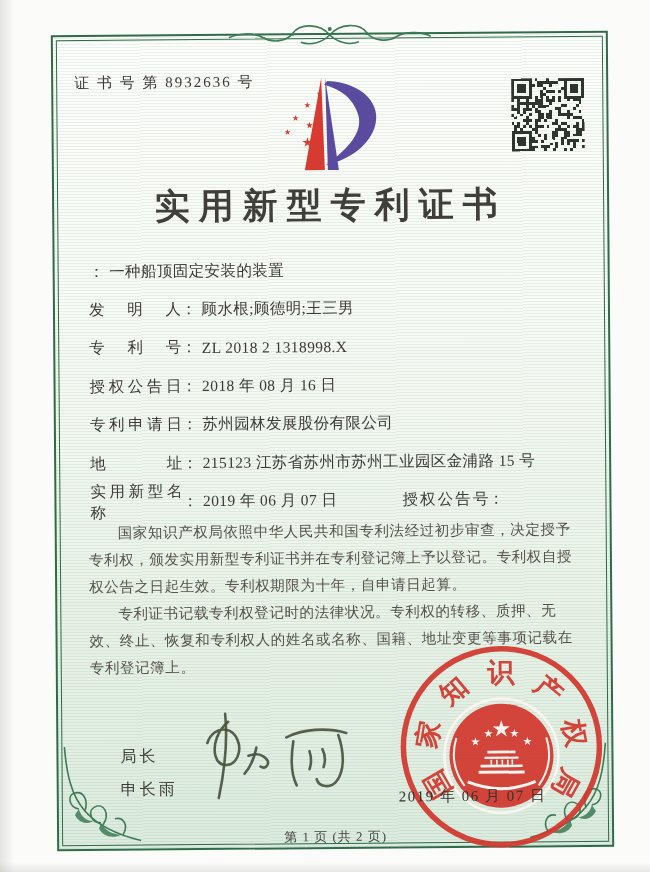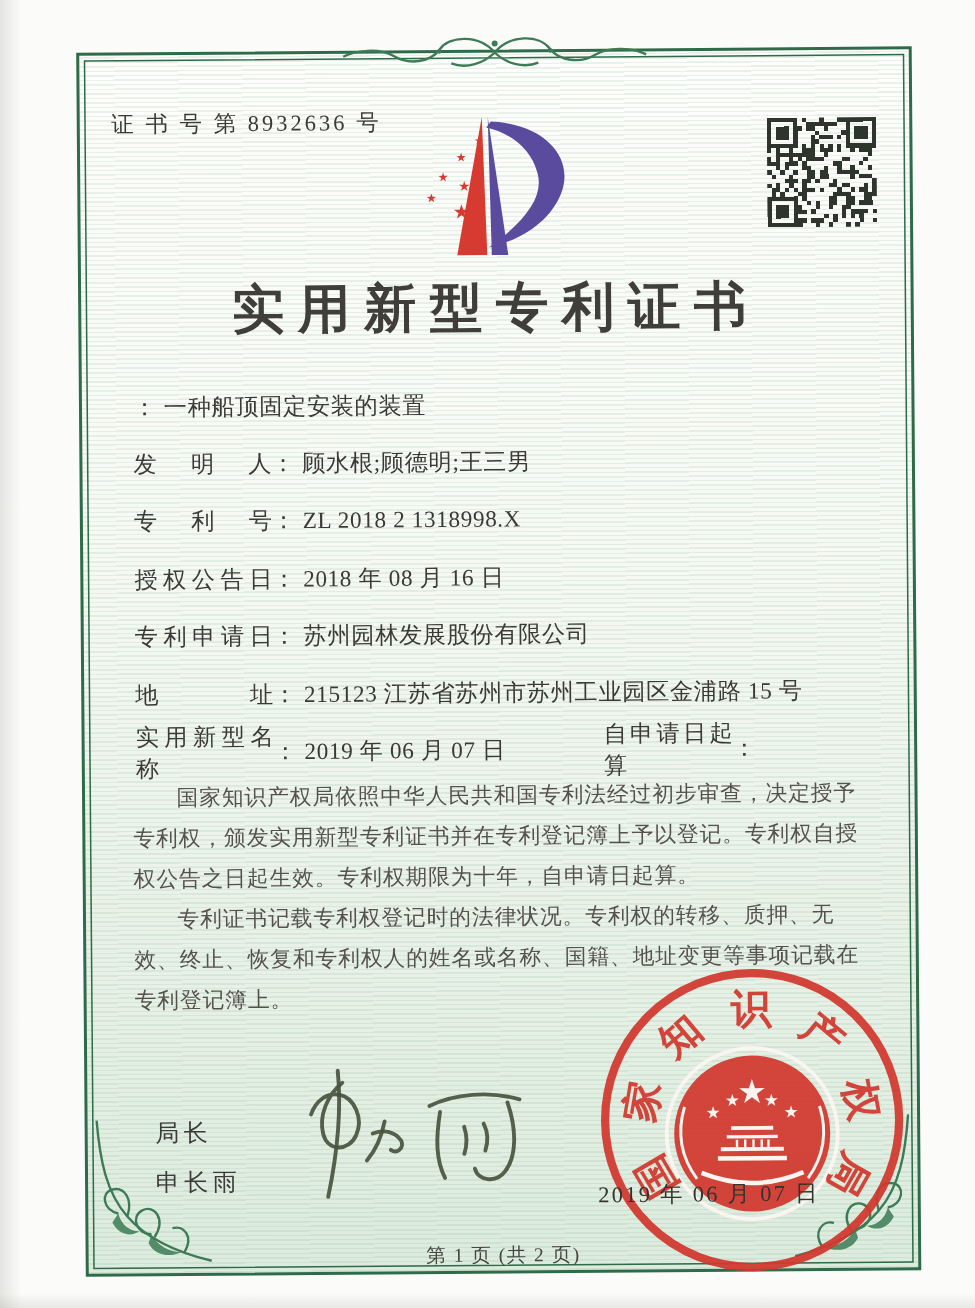--- a/index.html
+++ b/index.html
@@ -31,21 +31,21 @@
   .fields{position:absolute;left:34px;right:26px;top:216px;}
   .row{position:relative;height:38.4px;display:flex;align-items:center;
     font-size:15.5px;color:#3c3a38;}
   .flabel{display:inline-block;width:92px;text-align:justify;text-align-last:justify;}
   .fvalue{margin-left:5px;letter-spacing:.4px;}
   .pair2{position:absolute;left:312px;top:0;height:100%;display:flex;align-items:center;}
   .pair2 .flabel{width:86px;}
   .paras{position:absolute;left:32px;right:27px;top:483px;
     font-size:14.5px;line-height:27px;color:#55524c;letter-spacing:.6px;}
   .paras p{margin:0;text-indent:2em;}
-  .officer{position:absolute;left:45px;top:703px;
+  .officer{position:absolute;left:62px;top:703px;
     font-family:"Liberation Sans","DejaVu Sans",sans-serif;
     font-size:16px;color:#3d3c39;letter-spacing:3px;line-height:33px;}
   .sig{position:absolute;left:136px;top:672px;width:180px;height:100px;}
   .sig path{stroke:#49543f;stroke-width:2.6;fill:none;stroke-linecap:round;opacity:.92;}
   .seal{position:absolute;left:338px;top:608px;width:210px;height:210px;opacity:.93;z-index:3;}
   .seal-ring{stroke:var(--seal-red,#d2382e);stroke-width:5.5;fill:none;}
   .emblem-fill{fill:var(--seal-red,#d2382e);}
   .emblem-white{fill:#fdf6f2;}
   .emblem-line{stroke:#fdf6f2;fill:none;}
   .seal-char{fill:var(--seal-red,#d2382e);font-size:27px;font-weight:bold;
@@ -432,21 +432,21 @@
       <div class="row">
         <span class="flabel">地址</span>
           <span>：</span>
         <span class="fvalue">215123 江苏省苏州市苏州工业园区金浦路 15 号</span>
       </div>
       <div class="row">
         <span class="flabel">实用新型名称</span>
           <span>：</span>
         <span class="fvalue">2019 年 06 月 07 日</span>
         <span class="pair2">
-          <span class="flabel">自申请日起算</span>
+          <span class="flabel">授权公告号</span>
             <span>：</span>
         </span>
       </div>
     </div>
 
     <div class="paras">
       <p>国家知识产权局依照中华人民共和国专利法经过初步审查，决定授予专利权，颁发实用新型专利证书并在专利登记簿上予以登记。专利权自授权公告之日起生效。专利权期限为十年，自申请日起算。</p>
       <p>专利证书记载专利权登记时的法律状况。专利权的转移、质押、无效、终止、恢复和专利权人的姓名或名称、国籍、地址变更等事项记载在专利登记簿上。</p>
     </div>
 

